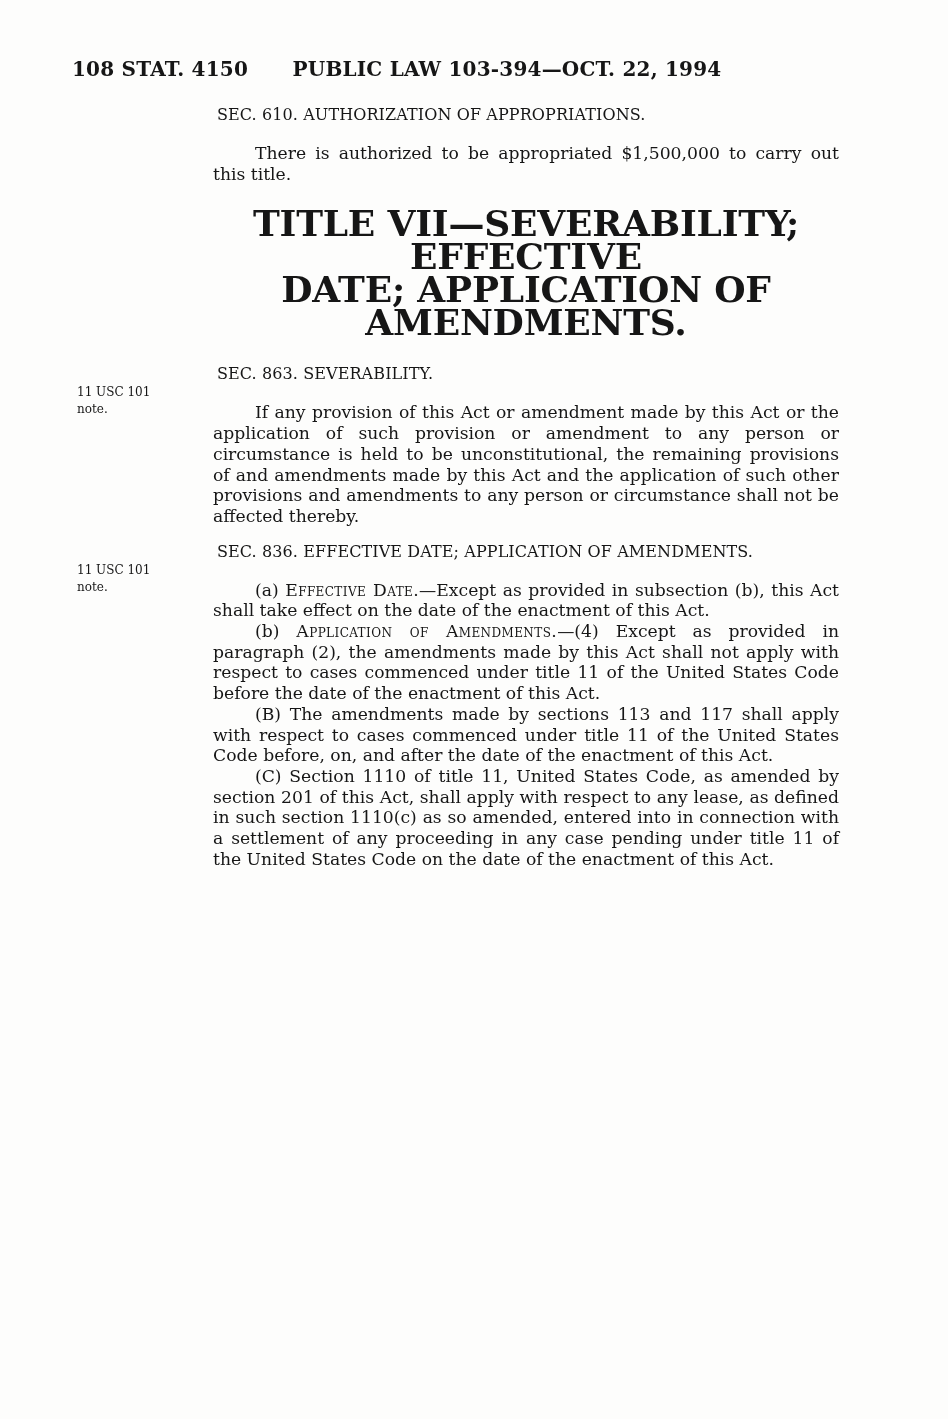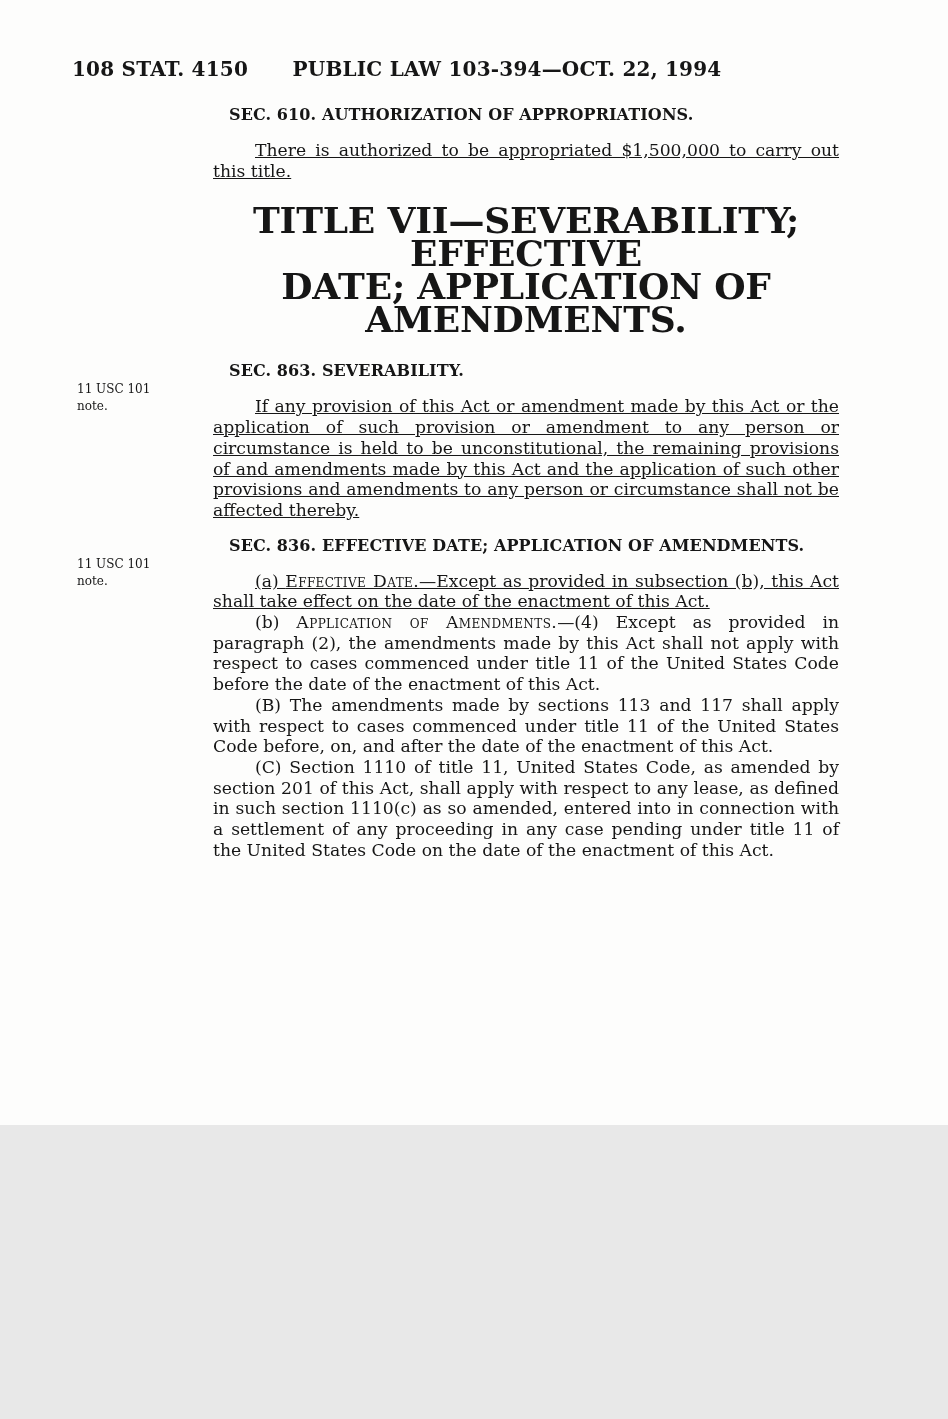--- a/index.html
+++ b/index.html
@@ -3,21 +3,21 @@
 <meta charset="utf-8">
 <style>
   html, body {
     margin: 0;
     padding: 0;
     background: #e8e8e8;
   }
   .page {
     position: relative;
     width: 948px;
-    height: 1125px;
+    height: 1419px;
     background: #fdfdfc;
     color: #161616;
     font-family: "DejaVu Serif", "Liberation Serif", serif;
     overflow: hidden;
   }
   
   .running-header {
     position: absolute;
     top: 57px;
     left: 0;
@@ -45,23 +45,23 @@
   }
   
   .doc-column {
     position: absolute;
     left: 213px;
     top: 81px;
     width: 626px;
   }
   .section-block { position: relative; }
   .section-heading {
-    margin: 16px;
+    margin: 4px;
     font-size: 16px;
-    font-weight: bold;
+    font-weight: normal;
     line-height: 18px;
     letter-spacing: 0.1px;
   }
   .mt-25 { margin-top: 25px; }
   .mt-26 { margin-top: 26px; }
   .mt-16 { margin-top: 16px; }
   .margin-note {
     position: absolute;
     left: -136px;
     top: 19px;
@@ -78,21 +78,21 @@
     text-align: center;
     letter-spacing: -0.2px;
   }
   .para {
     margin: 0;
     font-size: 17.2px;
     line-height: 20.7px;
     text-align: justify;
     text-indent: 42px;
   }
-  .para.first-after-heading { margin-top: 6px; text-decoration: underline; }
+  .para.first-after-heading { margin-top: 19px; }
   .sc { font-variant: small-caps; letter-spacing: 0.4px; }
 </style>
 </head>
 <body>
 
 <div class="page">
 
   <div class="running-header">
     <span class="stat-number">108 STAT. 4150</span>
     <span class="law-head">PUBLIC LAW 103-394—OCT. 22, 1994</span>

